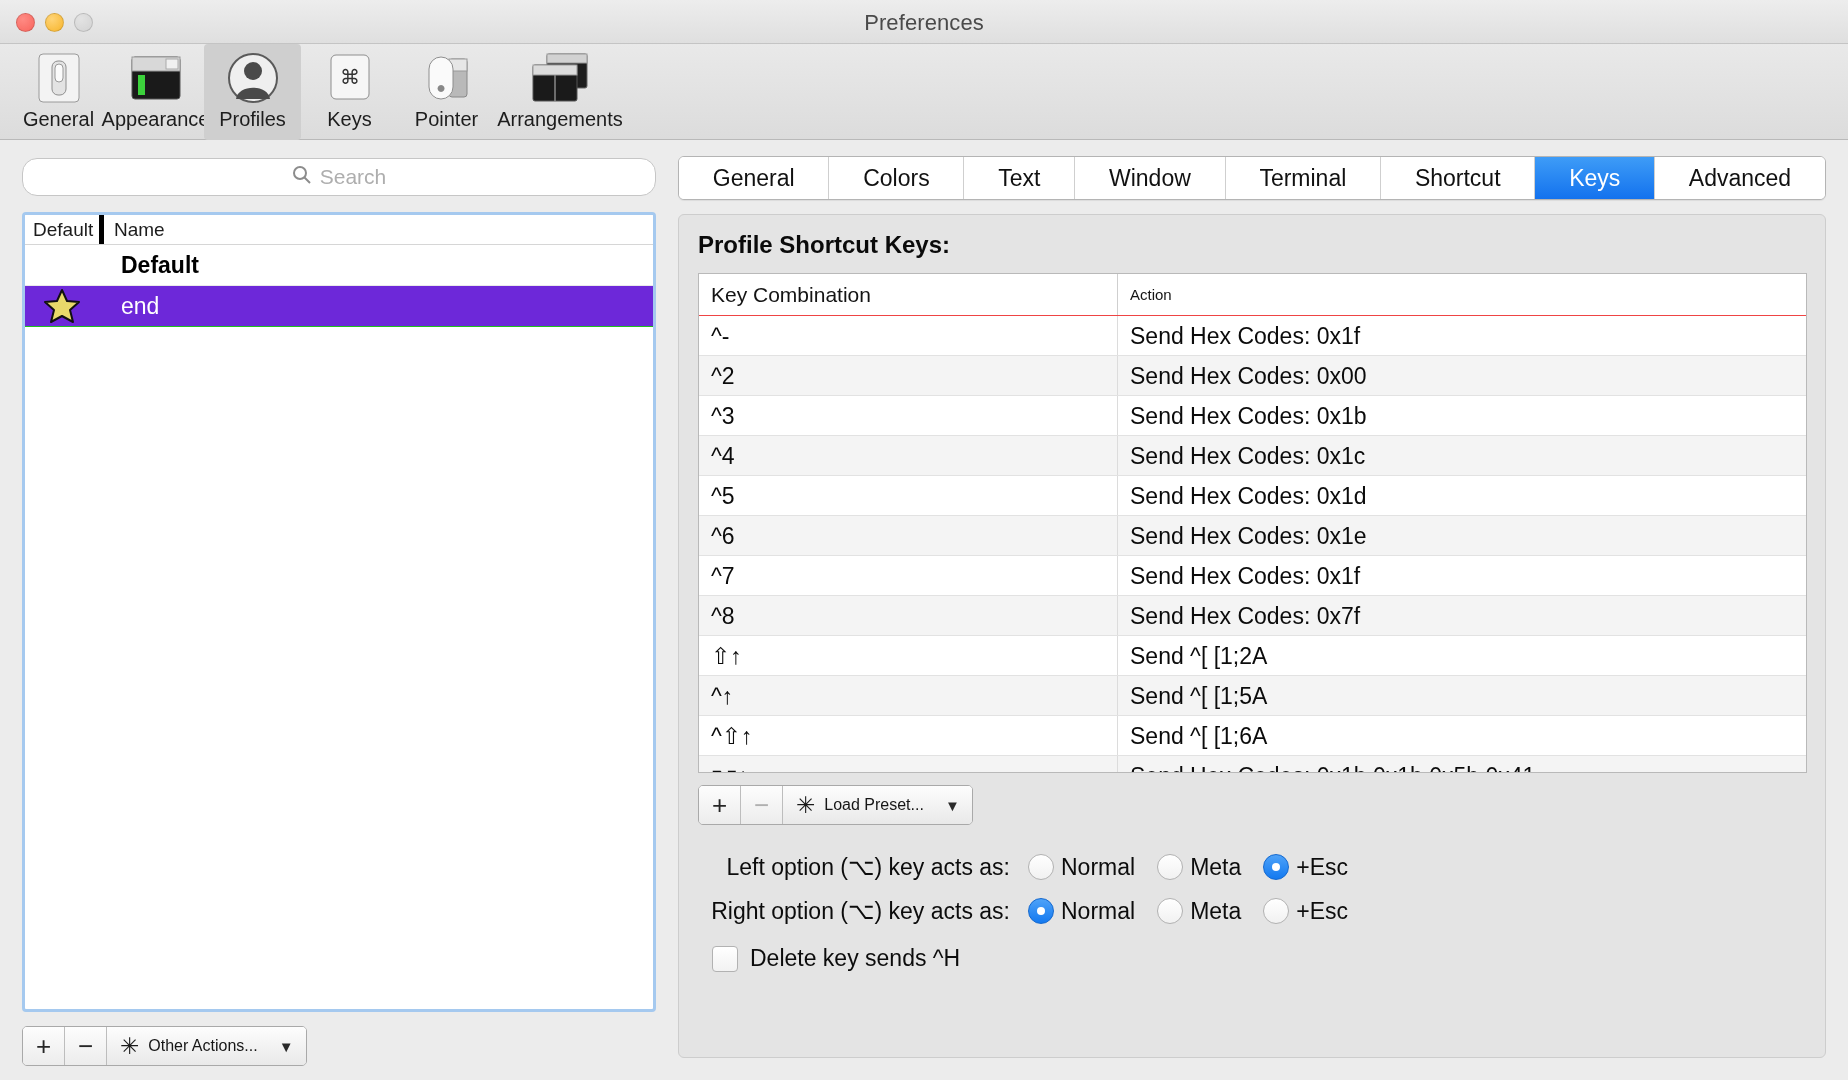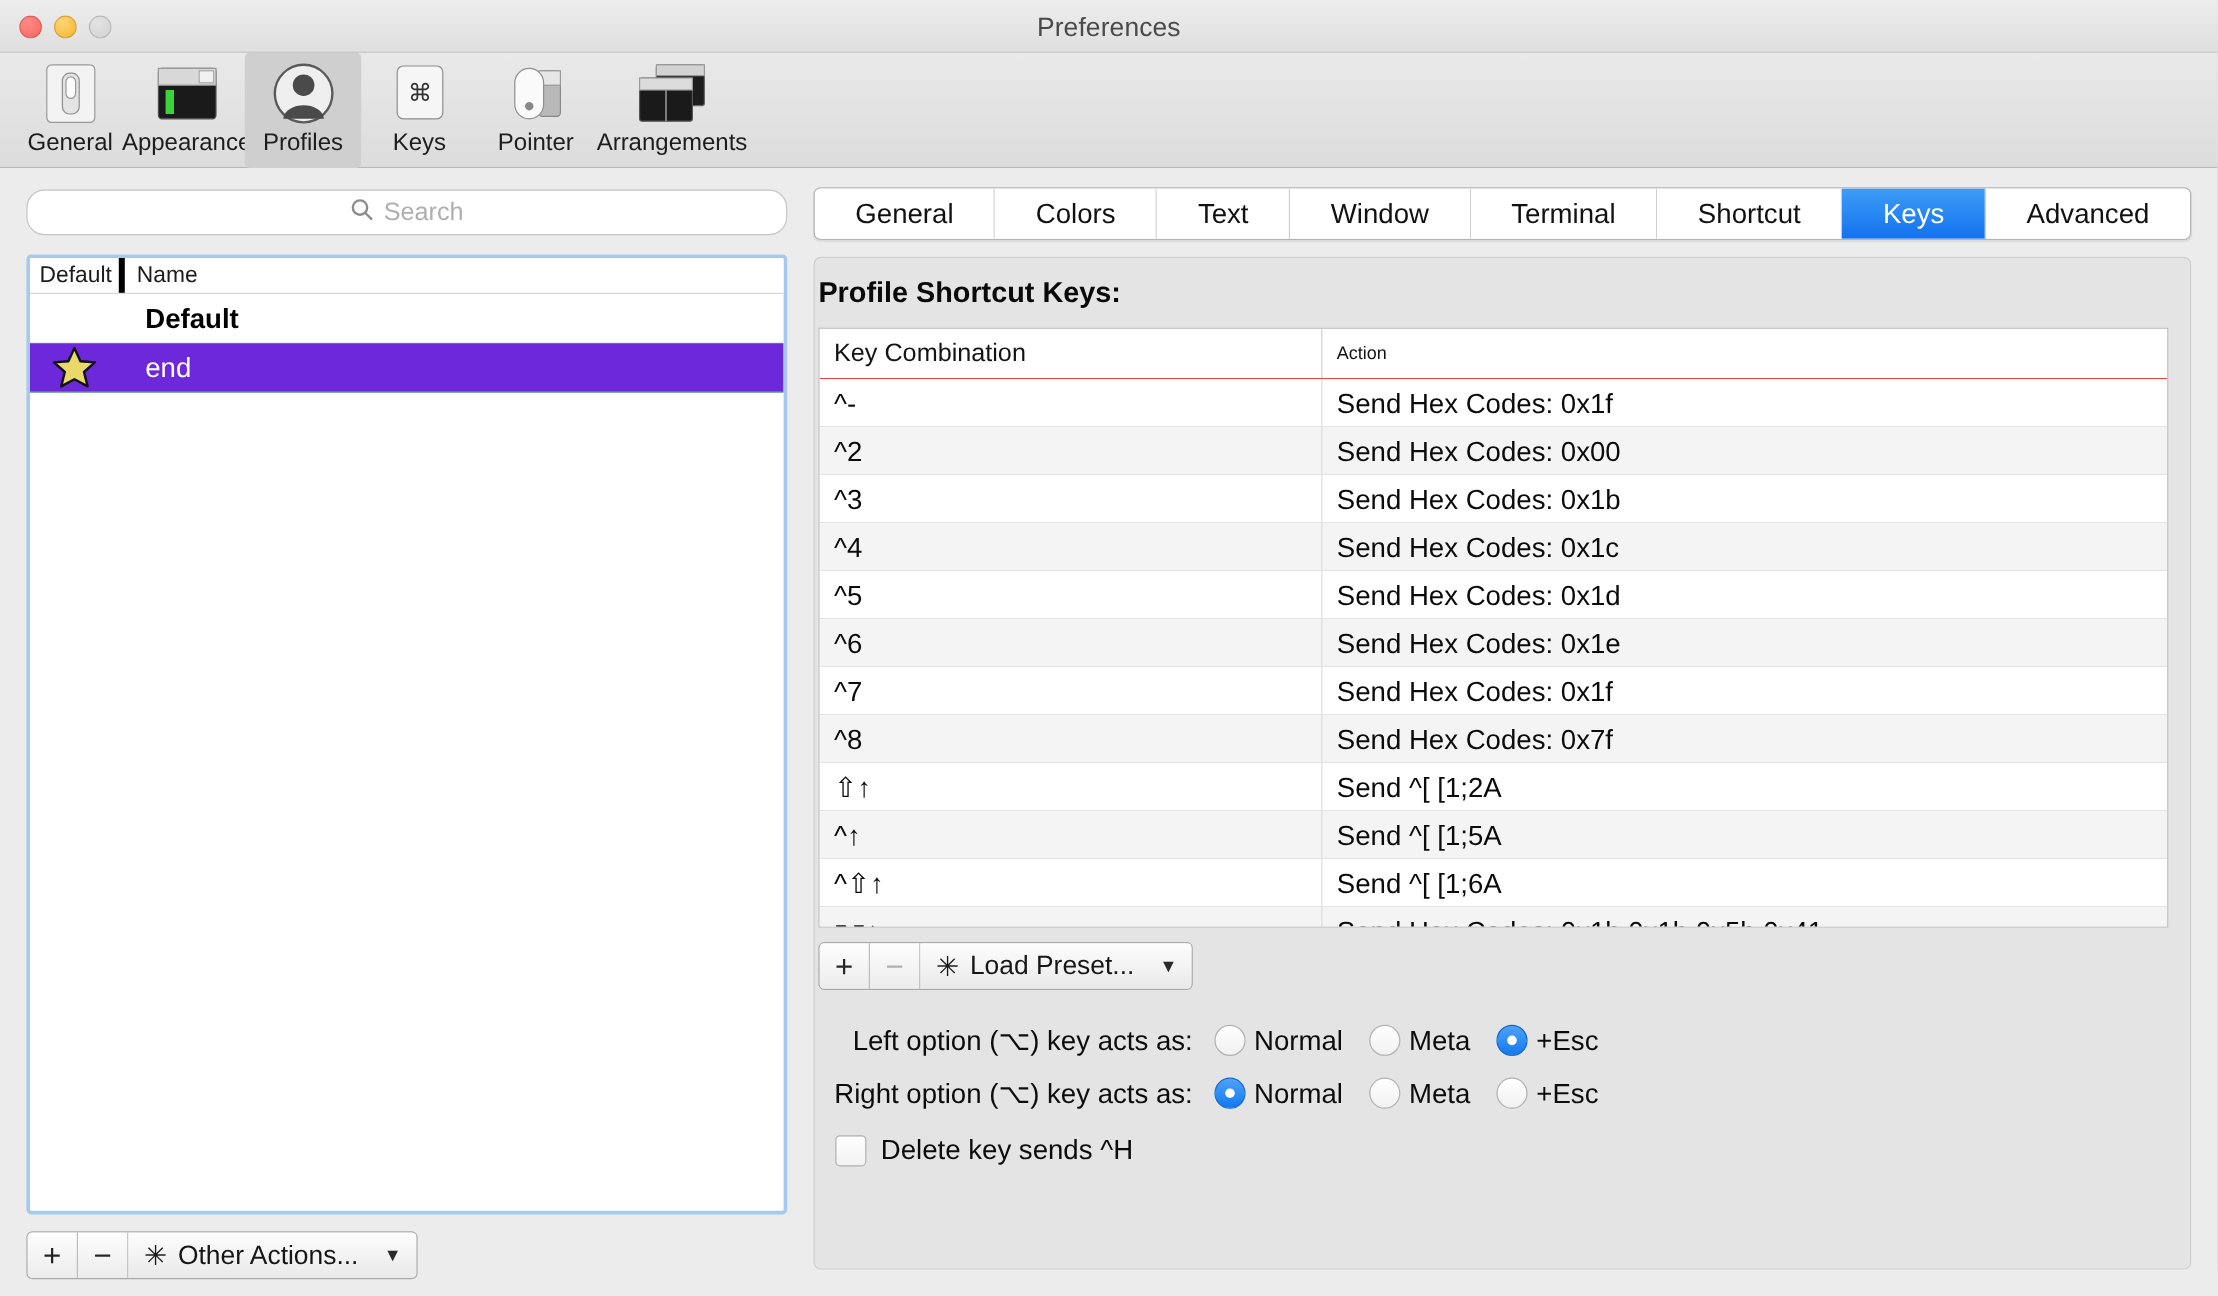--- a/index.html
+++ b/index.html
@@ -139,21 +139,21 @@
     border-right: 1px solid #bdbdbd;
     background: linear-gradient(to bottom, #fdfdfd, #ececec);
   }
   .segbtn.disabled { color: #b0b0b0; }
   .segpop {
     display: flex; align-items: center; gap: 9px;
     padding: 0 12px 0 13px;
     background: linear-gradient(to bottom, #fdfdfd, #e9e9e9);
     min-width: 0;
   }
-  .segpop .pop-label { font-size: 22px; color: #161616; white-space: nowrap; }
+  .segpop .pop-label { font-size: 16px; color: #161616; white-space: nowrap; }
   .segpop .chev { font-size: 15px; color: #2a2a2a; margin-left: 12px; }
 
   
   #right {
     flex: 1 1 auto;
     padding: 16px 22px 22px 6px;
     display: flex; flex-direction: column;
     min-width: 0;
   }
   #tabbar {
@@ -179,21 +179,21 @@
   }
   .tab:last-child { border-right: none; }
   .tab.active { background: linear-gradient(to bottom, #3e9cf7, #1372ee); color: #fff; }
 
   #panel {
     flex: 1 1 auto;
     margin-top: 14px;
     background: #e4e4e4;
     border: 1px solid #cdcdcd;
     border-radius: 6px;
-    padding: 16px 18px 18px 3px;
+    padding: 16px 18px 18px 19px;
     display: flex; flex-direction: column;
     min-height: 0;
   }
   #panel-title { font-size: 24px; font-weight: bold; color: #0a0a0a; flex: 0 0 auto; }
 
   #keytable {
     margin-top: 14px;
     background: #fff;
     border: 1px solid #b9b9b9;
     flex: 0 0 auto;

